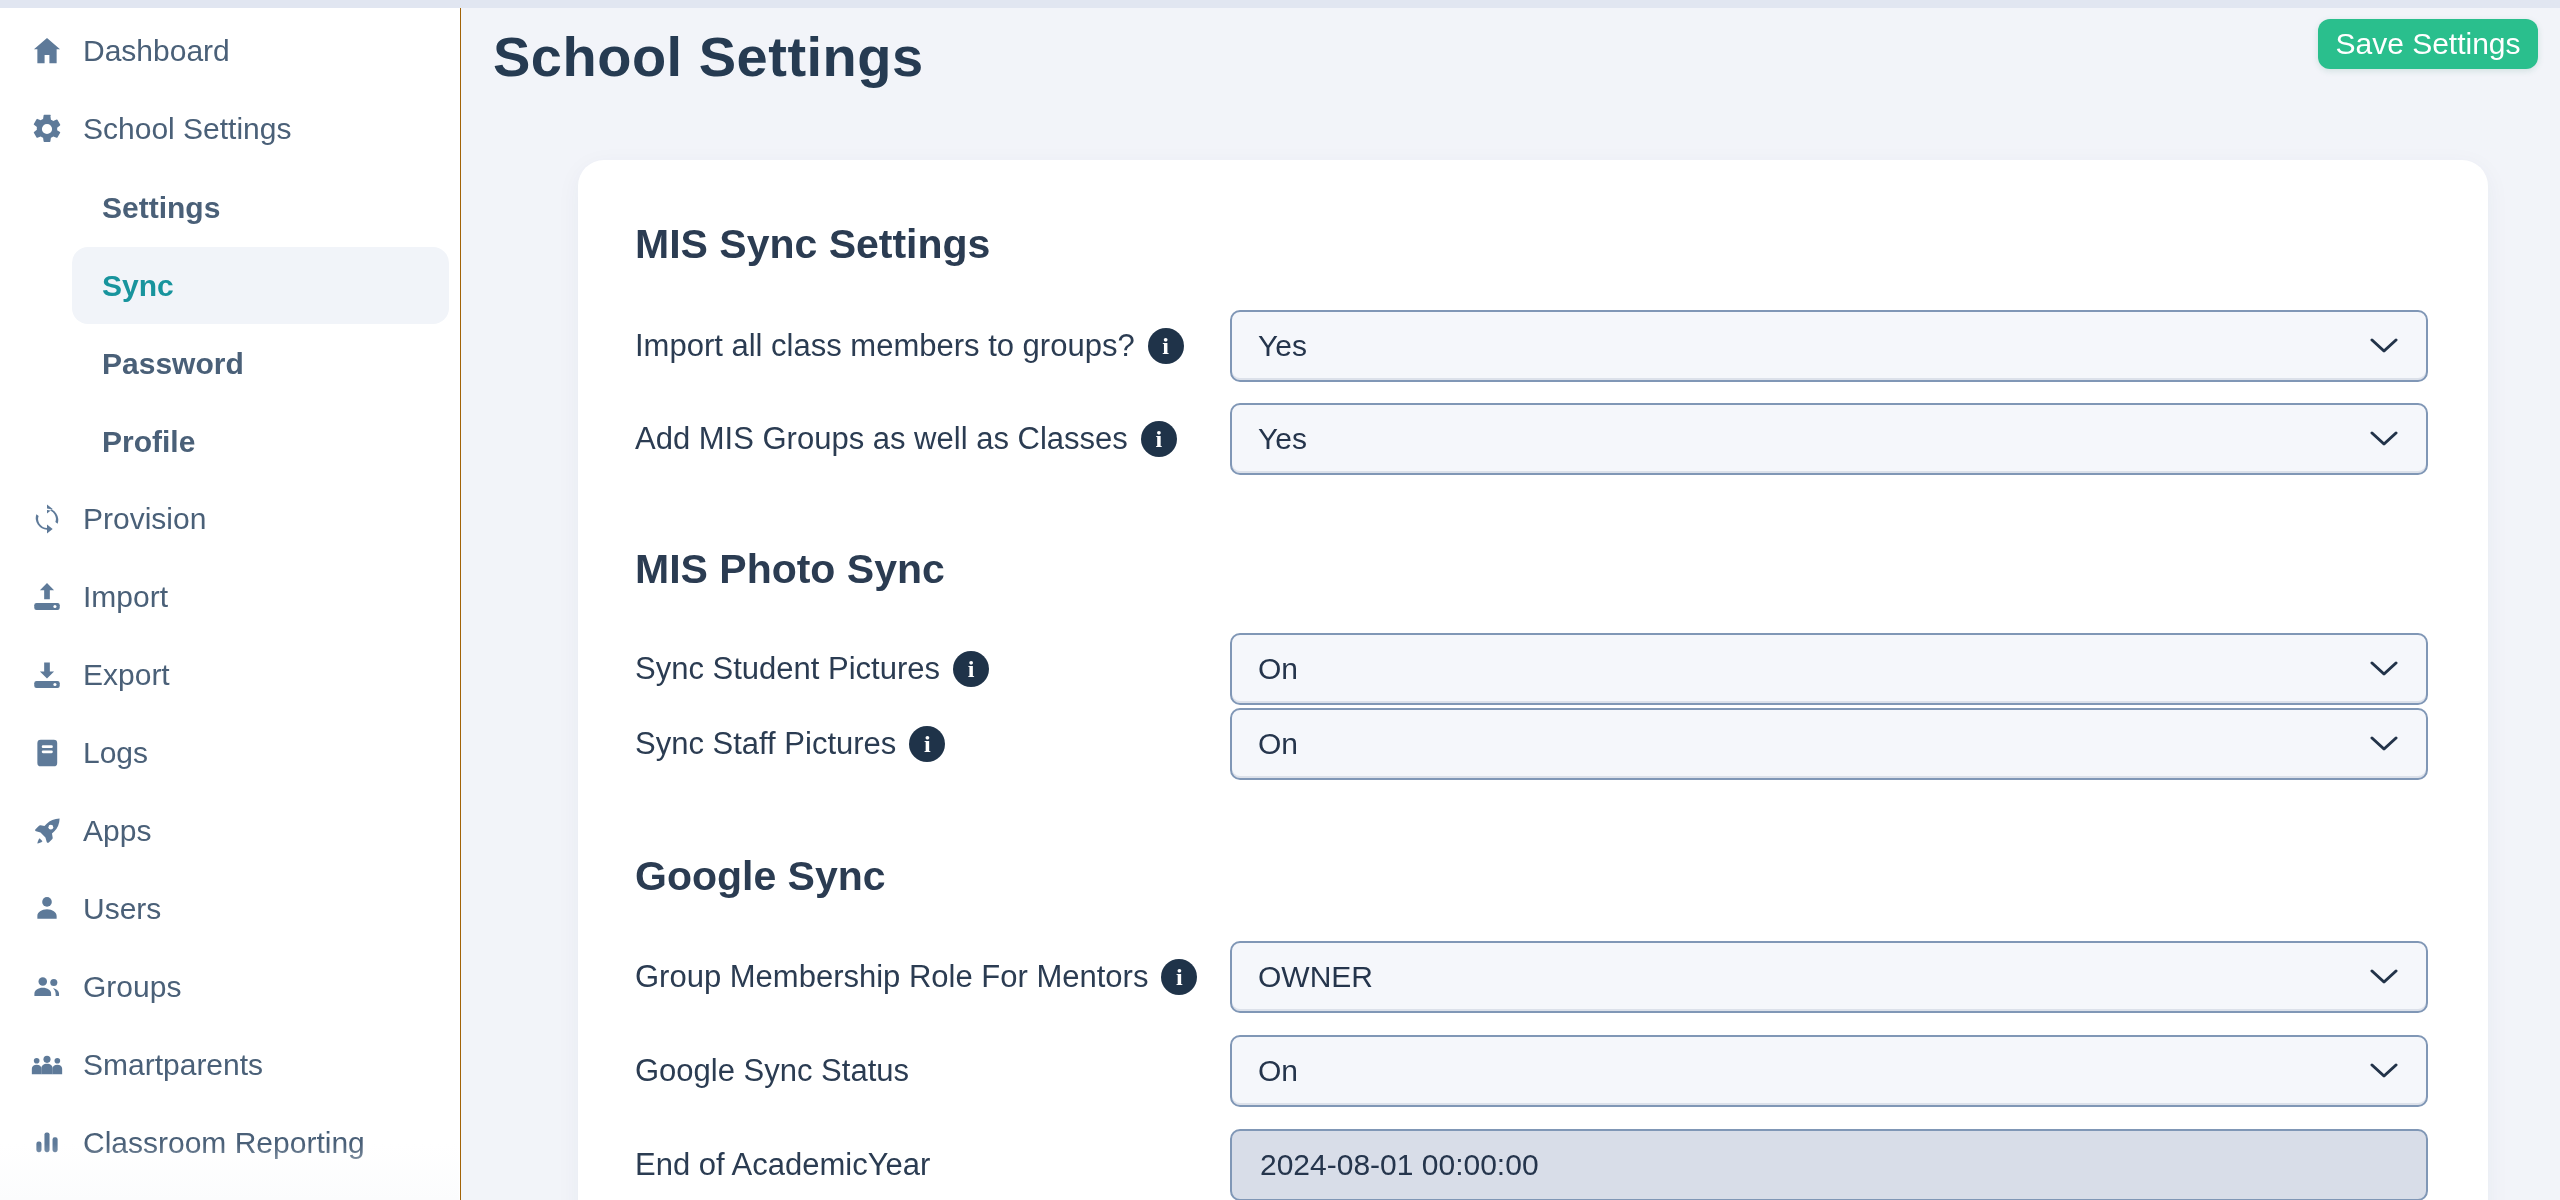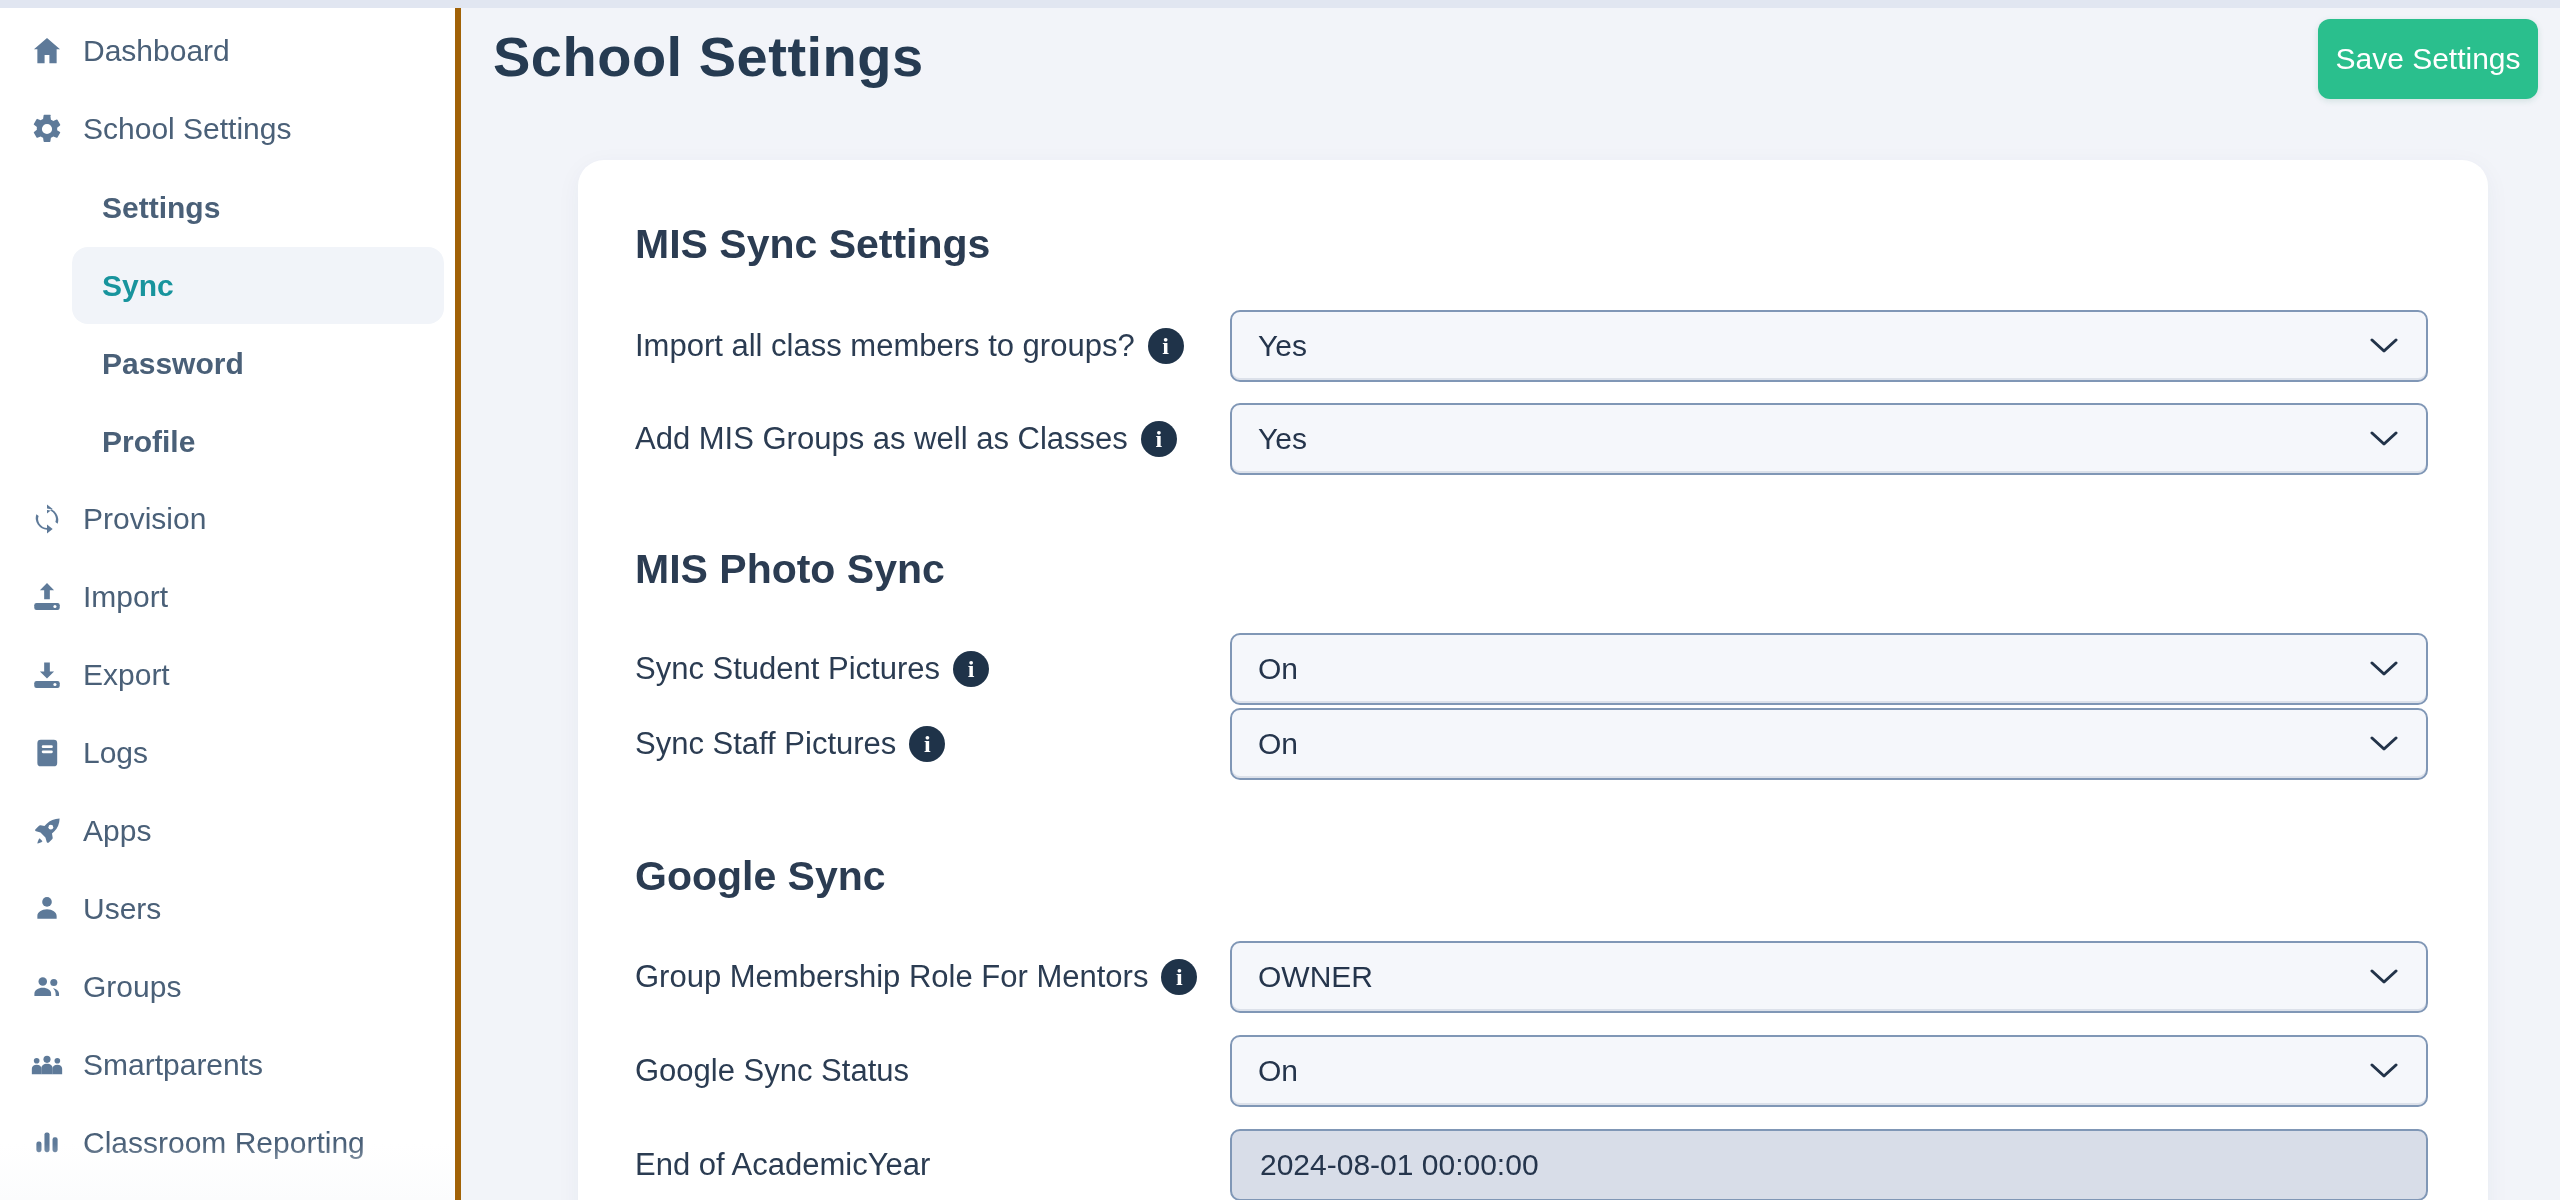--- a/index.html
+++ b/index.html
@@ -4,38 +4,38 @@
 <style>
   * { margin:0; padding:0; box-sizing:border-box; }
   html,body { width:2560px; height:1200px; overflow:hidden;
     font-family:"Liberation Sans","DejaVu Sans",sans-serif; background:#f2f4f9; }
 
   .top-strip { position:absolute; left:0; top:0; width:2560px; height:8px;
     background:#e1e6f1; z-index:5; }
 
   
   .sidebar { position:absolute; left:0; top:8px; bottom:0; width:461px;
-    background:#ffffff; border-right:6px solid #a16207; padding-top:4px; z-index:2; }
+    background:#ffffff; border-right:1px solid #a16207; padding-top:4px; z-index:2; }
   .sidebar::after { content:""; position:absolute; left:0; right:1px; bottom:0; height:56px;
     background:linear-gradient(to bottom, rgba(255,255,255,0), #fbfcfd); pointer-events:none; }
   .nav-item { height:78px; display:flex; align-items:center; padding-left:30px;
     color:#4a6078; font-size:30px; cursor:pointer; }
   .nav-item .ico { width:34px; height:34px; margin-right:19px; flex:0 0 auto;
     display:flex; align-items:center; justify-content:center; }
   .nav-item .ico svg { width:34px; height:34px; fill:#5e7a99; }
   .nav-sub { height:78px; display:flex; align-items:flex-end; padding:0 11px 0 72px;font-weight:bold; }
   .nav-sub .pill { flex:1; height:77px; display:flex; align-items:center;
     padding-left:30px; border-radius:16px; color:#4a6078; font-size:30px; cursor:pointer; }
   .nav-sub .pill.active { background:#f1f4f9; color:#18949d; }
 
   
   .main { position:absolute; left:461px; top:8px; right:0; bottom:0; background:#f2f4f9; }
   .page-title { position:absolute; left:32px; top:16px; font-size:56px; font-weight:600;
     color:#263b52; letter-spacing:0.5px; }
-  .save-btn { position:absolute; right:22px; top:11px; width:220px; height:80px;
+  .save-btn { position:absolute; right:22px; top:11px; width:220px; height:50px;
     background:#2abf8d; color:#ffffff; font-size:30px; border:none; border-radius:12px;
     font-family:inherit; cursor:pointer; box-shadow:0 2px 6px rgba(30,120,90,0.15); }
 
   .card { position:absolute; left:117px; right:72px; top:152px; bottom:-60px;
     background:#ffffff; border-radius:26px; box-shadow:0 6px 24px rgba(40,60,90,0.05);
     padding:60px 60px 0 57px; overflow:hidden; }
 
   .section-heading { font-size:41px; font-weight:600; color:#2b3c52; line-height:48px; }
   .h-mis-sync   { margin:0 0 42px 0; }
   .h-photo-sync { margin:70px 0 40px 0; }

